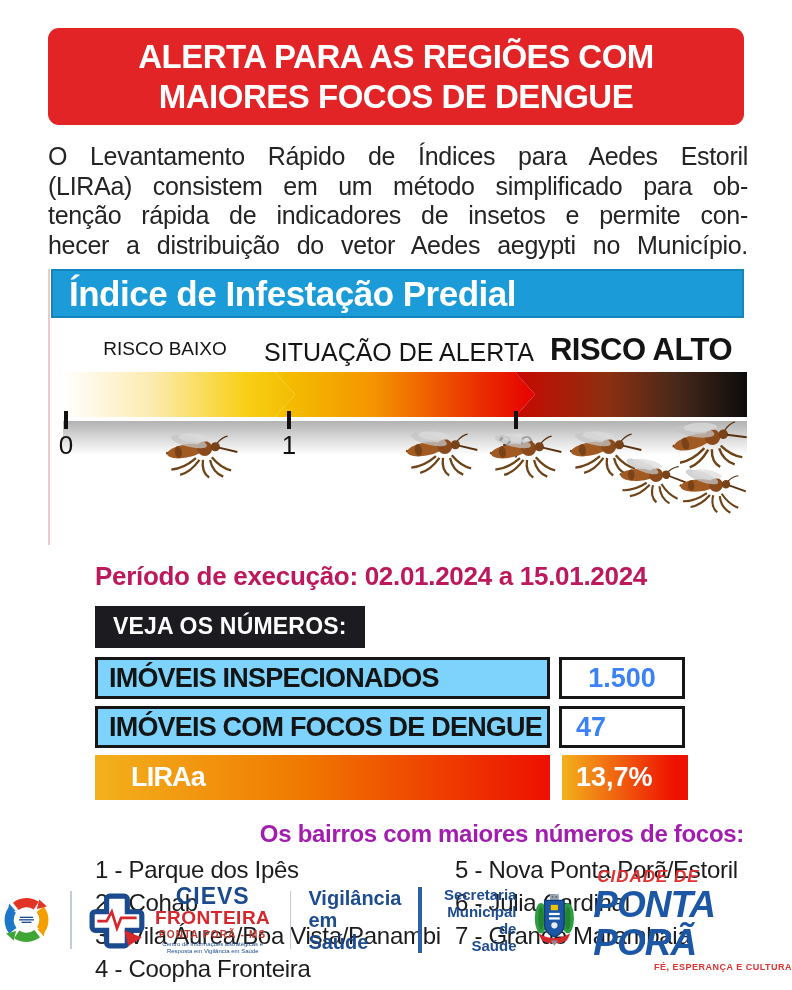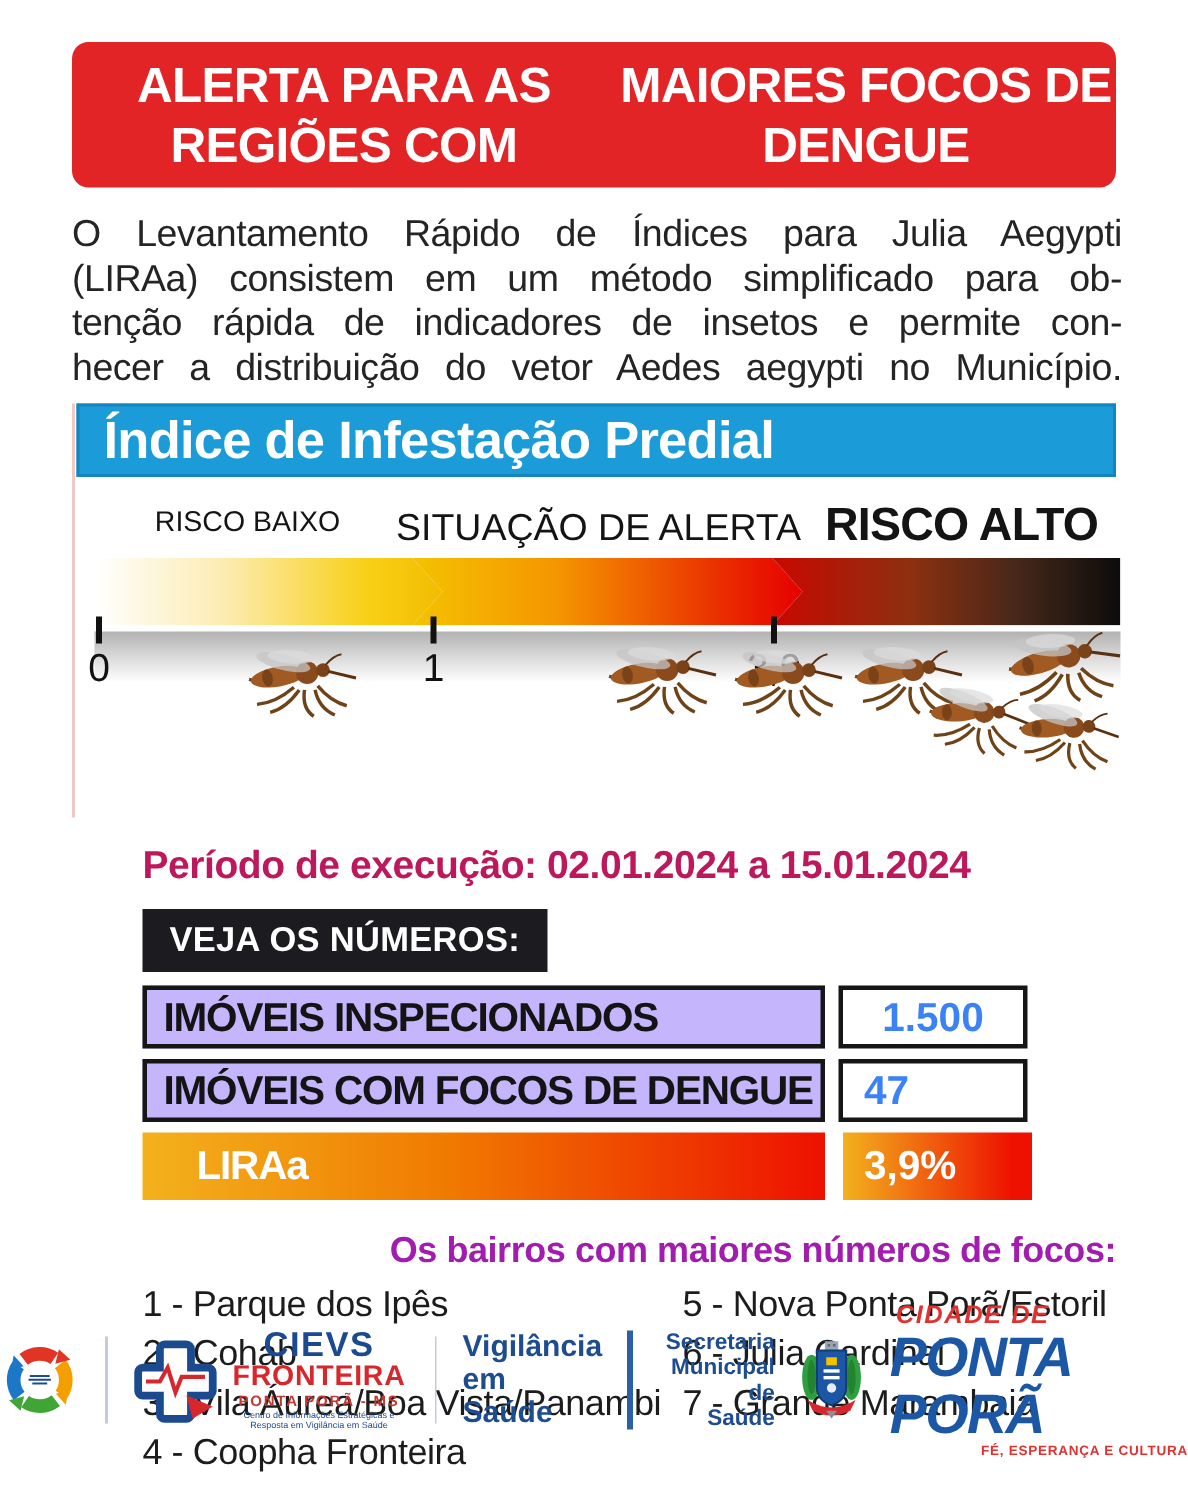--- a/index.html
+++ b/index.html
@@ -2,21 +2,21 @@
 <html><head>
 <meta charset="utf-8">
 <style>
   * { margin:0; padding:0; box-sizing:border-box; }
   html,body { width:792px; height:990px; background:#ffffff; overflow:hidden;
               font-family:"Liberation Sans", sans-serif; color:#1c1c1c; }
   .page { width:792px; height:990px; padding:28px 48px 0 48px; position:relative; }
 
   
   .banner { background:#E22427; border-radius:11px; height:97px; display:flex;
-            flex-direction:row; align-items:center; justify-content:center; }
+            flex-direction:column; align-items:center; justify-content:center; }
   .banner div { color:#fff; font-weight:bold; font-size:33px; line-height:40px;
                 letter-spacing:-0.5px; text-align:center; }
 
   
   .intro { margin-top:17px; width:700px; }
   .intro-line { font-size:25px; line-height:29.5px; color:#242424; letter-spacing:-0.3px;
                 text-align:justify; text-align-last:justify; white-space:nowrap; }
 
   
   .panel { margin-top:9px; width:696px; position:relative; border-left:2px solid #EFC9C6; padding-left:1px; }
@@ -54,21 +54,21 @@
 
   
   .period { margin:16px 0 0 47px; color:#be185d; font-weight:bold; font-size:26px;
             letter-spacing:-0.3px; }
 
   
   .veja { margin:14px 0 0 47px; display:inline-block; background:#1B1B20; color:#fff;
           font-weight:bold; font-size:23px; padding:7px 18px 8px 18px; letter-spacing:0.2px; }
   .numtable { margin:9px 0 0 47px; }
   .numrow { display:flex; margin-bottom:7px; }
-  .numlabel { width:455px; height:42px; border:3px solid #161616; background:#c4b5fd;
+  .numlabel { width:455px; height:42px; border:3px solid #161616; background:#7dd3fc;
               display:flex; align-items:center; padding-left:11px; font-weight:bold;
               font-size:27px; letter-spacing:-0.8px; color:#141414; }
   .numvalue { width:126px; height:42px; border:3px solid #161616; background:#fff;
               margin-left:9px; display:flex; align-items:center; font-weight:bold;
               font-size:27px; color:#3b82f6; }
   .v-center { justify-content:center; }
   .v-left { padding-left:14px; }
   .grad-label { border:none; background:linear-gradient(90deg,#F3B11D 0%,#F07A00 45%,#EE1000 100%);
                 color:#fff; height:45px;padding-left:36px; }
   .grad-value { border:none; background:linear-gradient(90deg,#F3B11D 0%,#EE1000 90%);
@@ -129,21 +129,21 @@
 <div class="page">
 
   
   <div class="banner">
     <div>ALERTA PARA AS REGIÕES COM</div>
     <div>MAIORES FOCOS DE DENGUE</div>
   </div>
 
   
   <div class="intro">
-    <div class="intro-line">O Levantamento Rápido de Índices para Julia Aegypti</div>
+    <div class="intro-line">O Levantamento Rápido de Índices para Aedes Estoril</div>
     <div class="intro-line">(LIRAa) consistem em um método simplificado para ob-</div>
     <div class="intro-line">tenção rápida de indicadores de insetos e permite con-</div>
     <div class="intro-line">hecer a distribuição do vetor Aedes aegypti no Município.</div>
   </div>
 
   
   <div class="panel">
     <div class="panel-title">Índice de Infestação Predial</div>
 
     <div class="scale-labels">
@@ -201,21 +201,21 @@
     <div class="numrow">
       <div class="numlabel">IMÓVEIS INSPECIONADOS</div>
       <div class="numvalue v-center">1.500</div>
     </div>
     <div class="numrow">
       <div class="numlabel">IMÓVEIS COM FOCOS DE DENGUE</div>
       <div class="numvalue v-left">47</div>
     </div>
     <div class="numrow">
       <div class="numlabel grad-label">LIRAa</div>
-      <div class="numvalue grad-value v-left">3,9%</div>
+      <div class="numvalue grad-value v-left">13,7%</div>
     </div>
   </div>
 
   
   <div class="bairros">
     <div class="bairros-head">Os bairros com maiores números de focos:</div>
     <div class="bairros-cols">
       <div class="bcol bcol1">
         <div>1 - Parque dos Ipês</div>
         <div>2 - Cohab</div>

